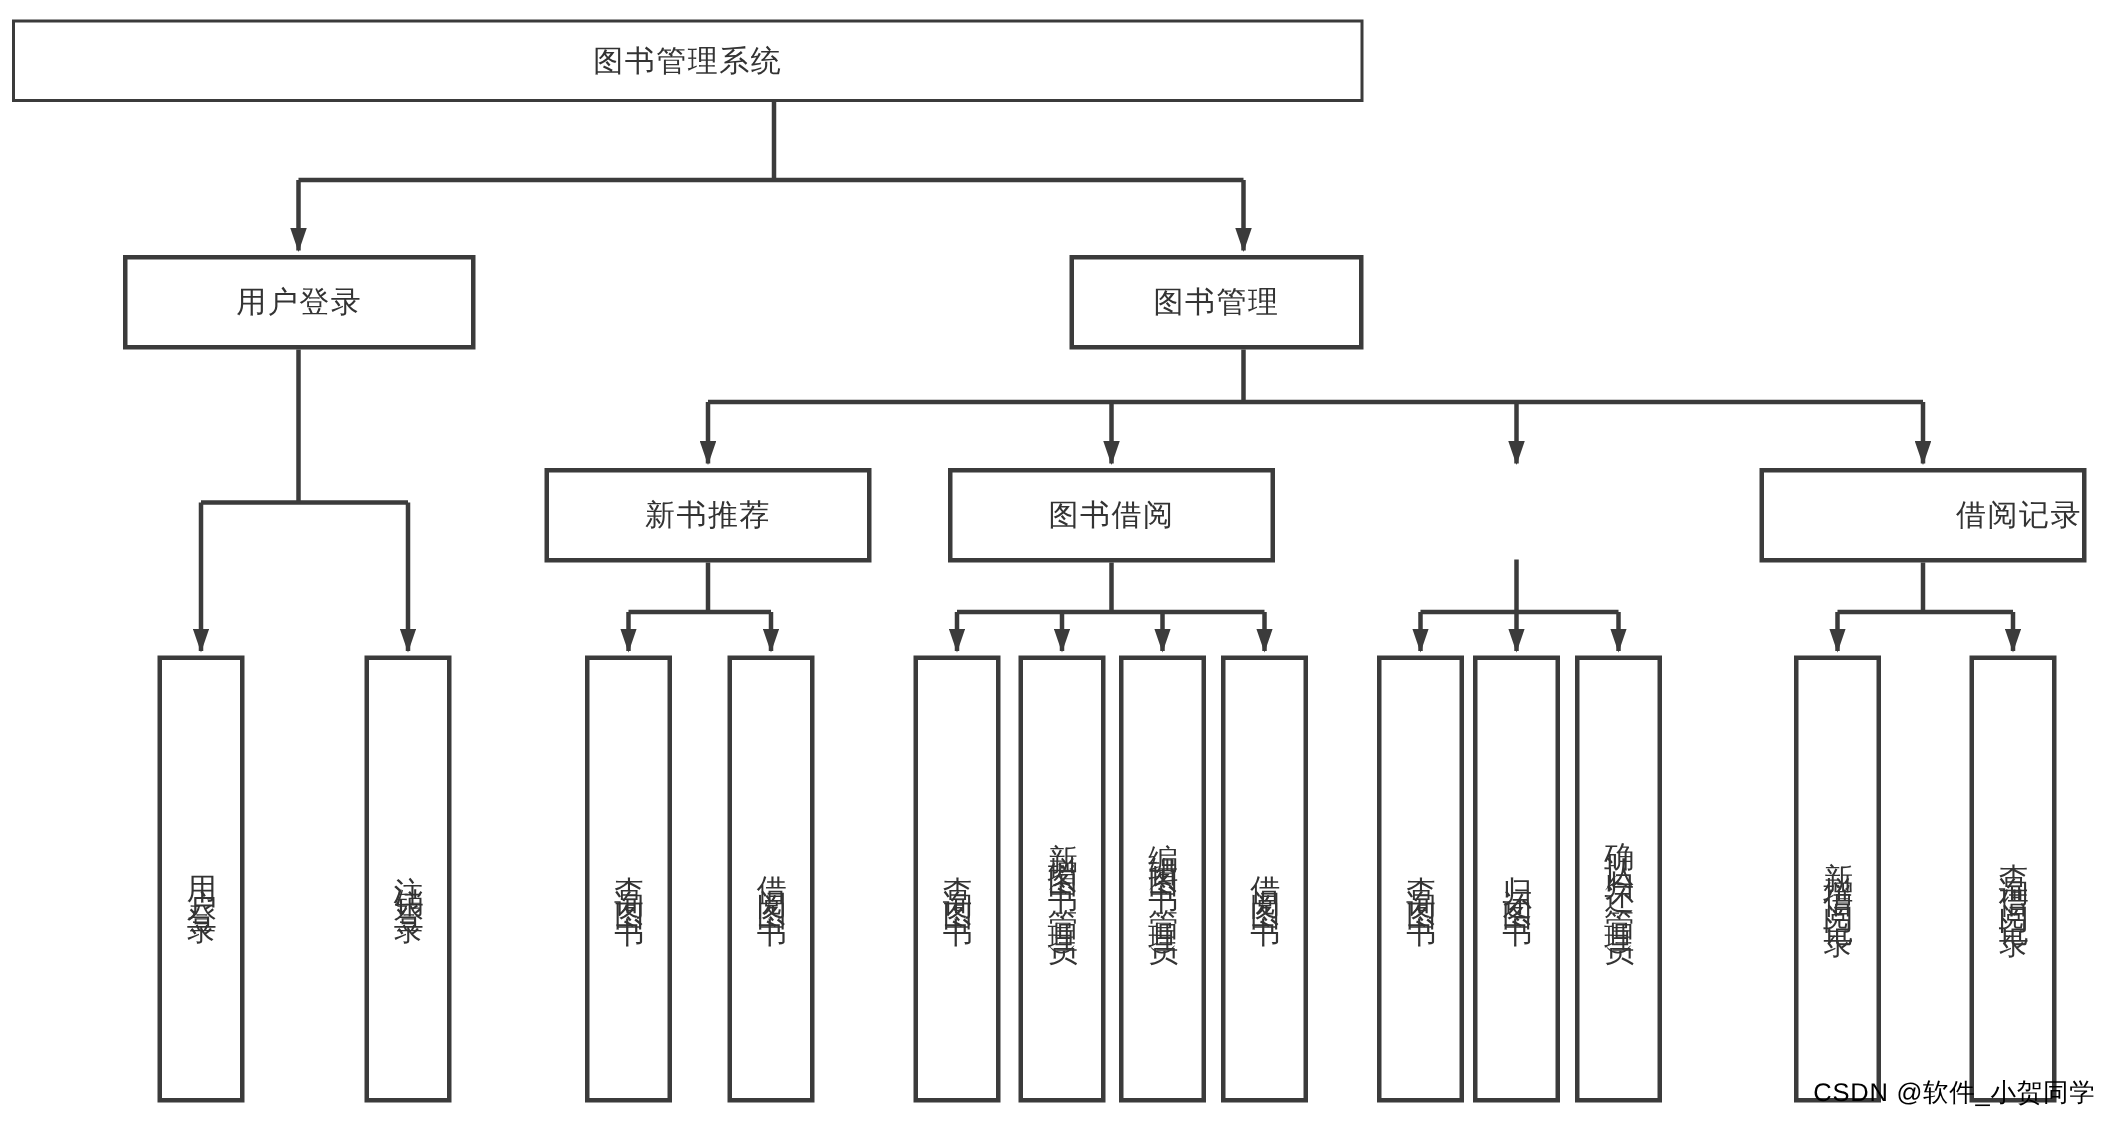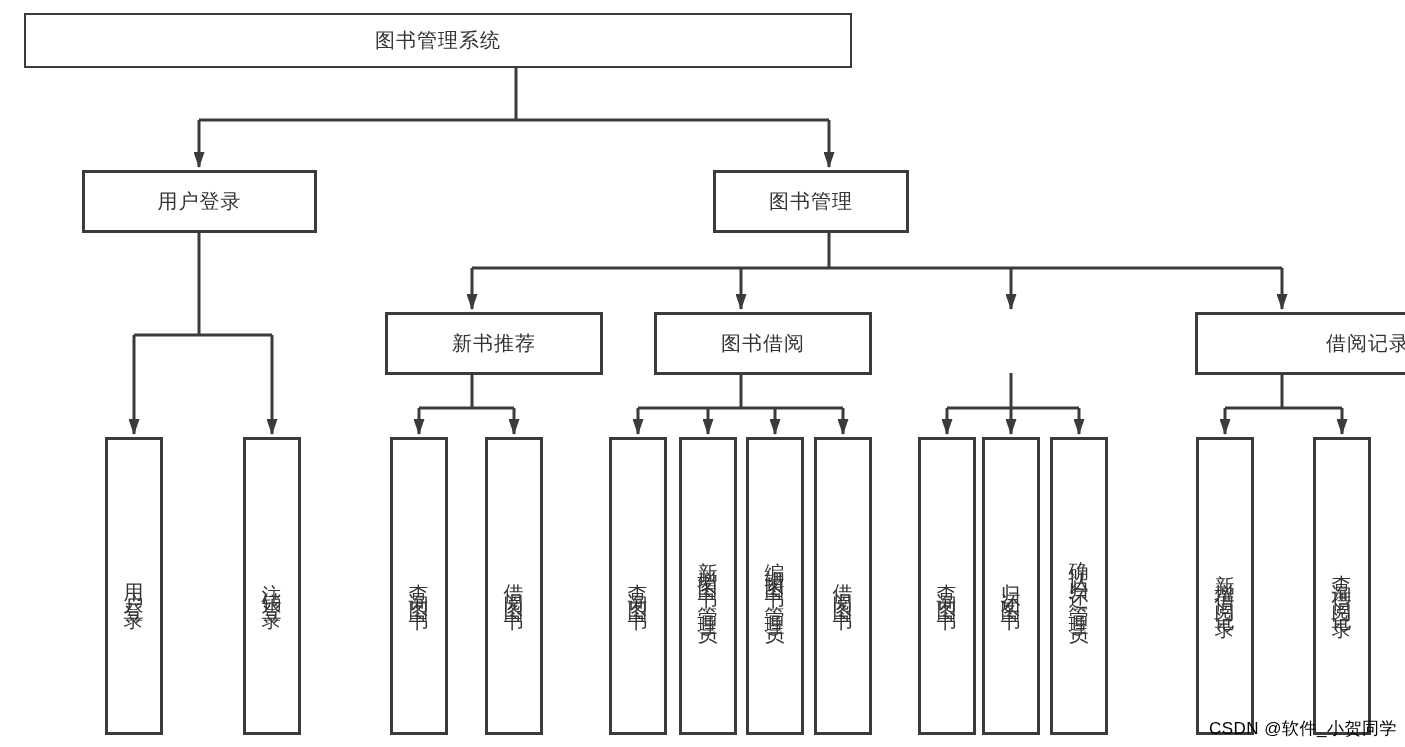--- a/index.html
+++ b/index.html
@@ -35,26 +35,26 @@
   }
   .v-label {
     writing-mode: vertical-rl;
     text-orientation: mixed;
     font-size: 20px;
     letter-spacing: 9px;
     line-height: 1;
     white-space: nowrap;
   }
   
-  .n-root  { left: 24px;  top: 13px;  width: 828px; height: 55px; }
+  .n-root  { left: 8px;  top: 13px;  width: 901px; height: 55px; }
   
   .n-login { left: 82px;  top: 170px; width: 235px;  height: 63px; }
   .n-mgmt  { left: 713px; top: 170px; width: 196px;  height: 63px; font-family: Liberation Mono, monospace; }
   
-  .lvl3 { top: 312px; width: 218px; height: 63px; margin-left: 22px; }
+  .lvl3 { top: 312px; width: 218px; height: 63px; }
   .n-newbook { left: 363px; }
   .n-borrow  { left: 632px; }
   .n-current { left: 902px; }
   .n-records { left: 1173px; justify-content: flex-end; }
   
   .lvl4 { top: 437px; width: 58px; height: 298px; }
   .p1  { left: 105px; }
   .p2  { left: 243px; }
   .p3  { left: 390px; }
   .p4  { left: 485px; }

